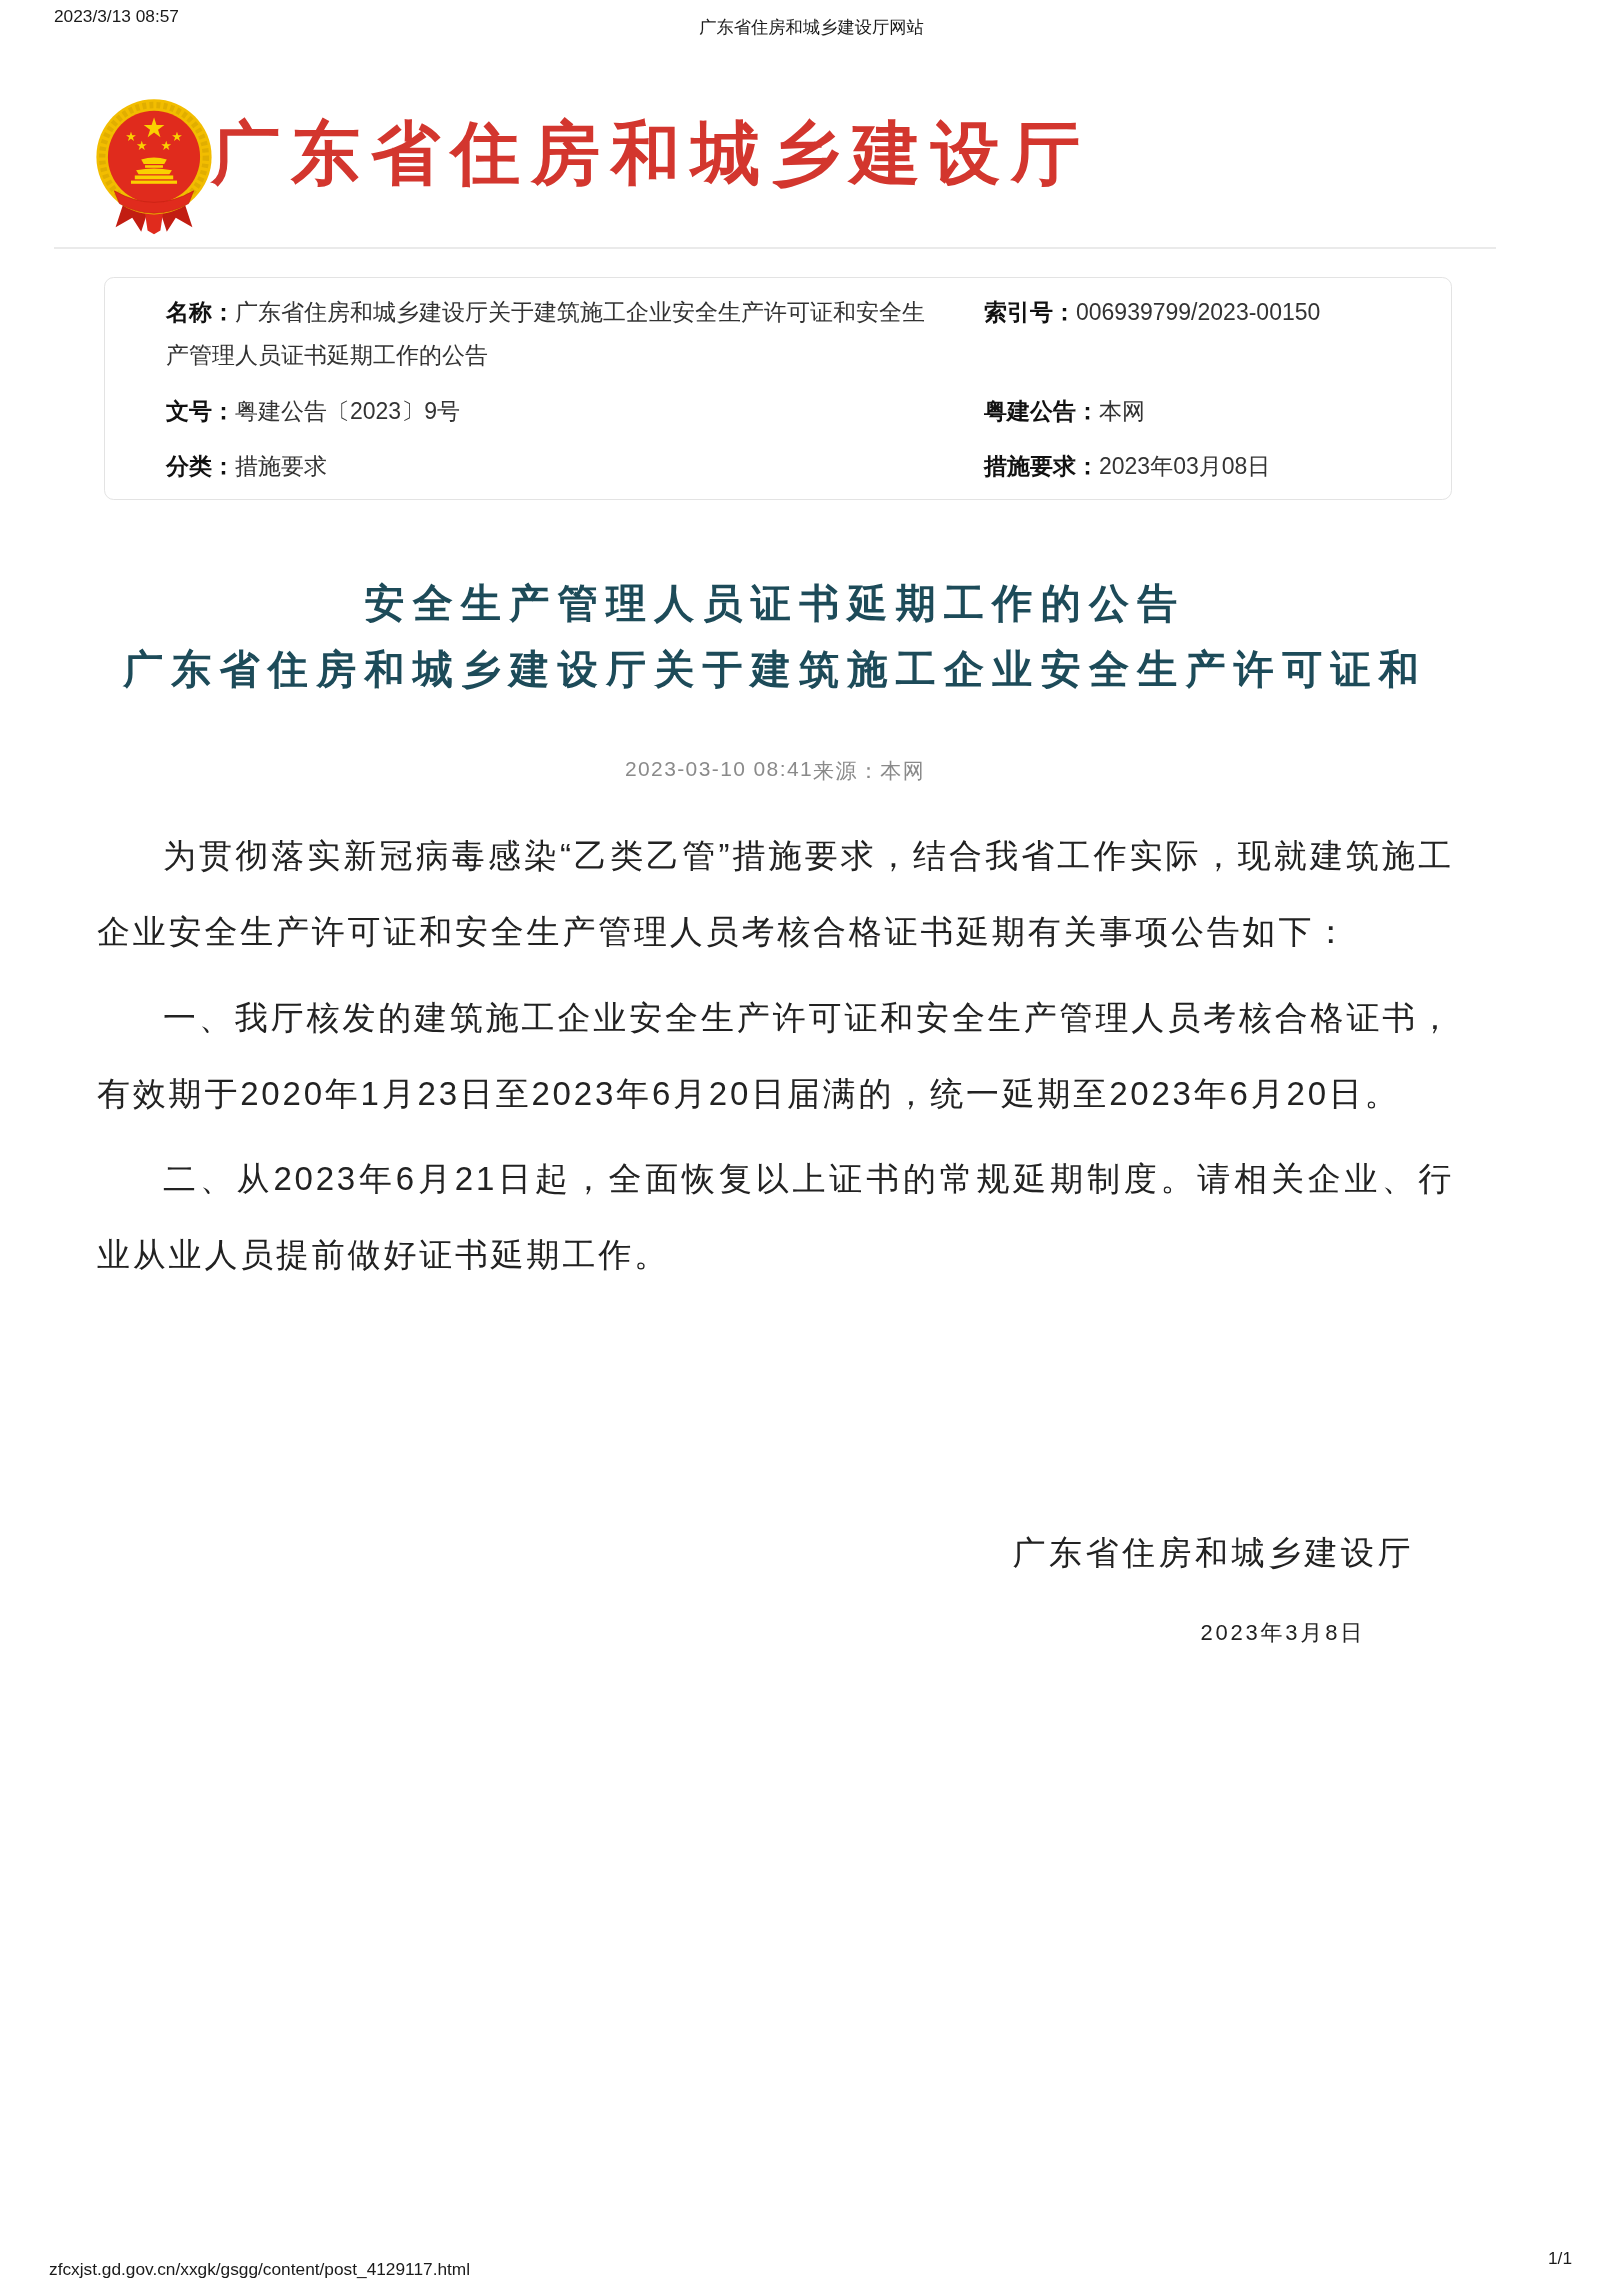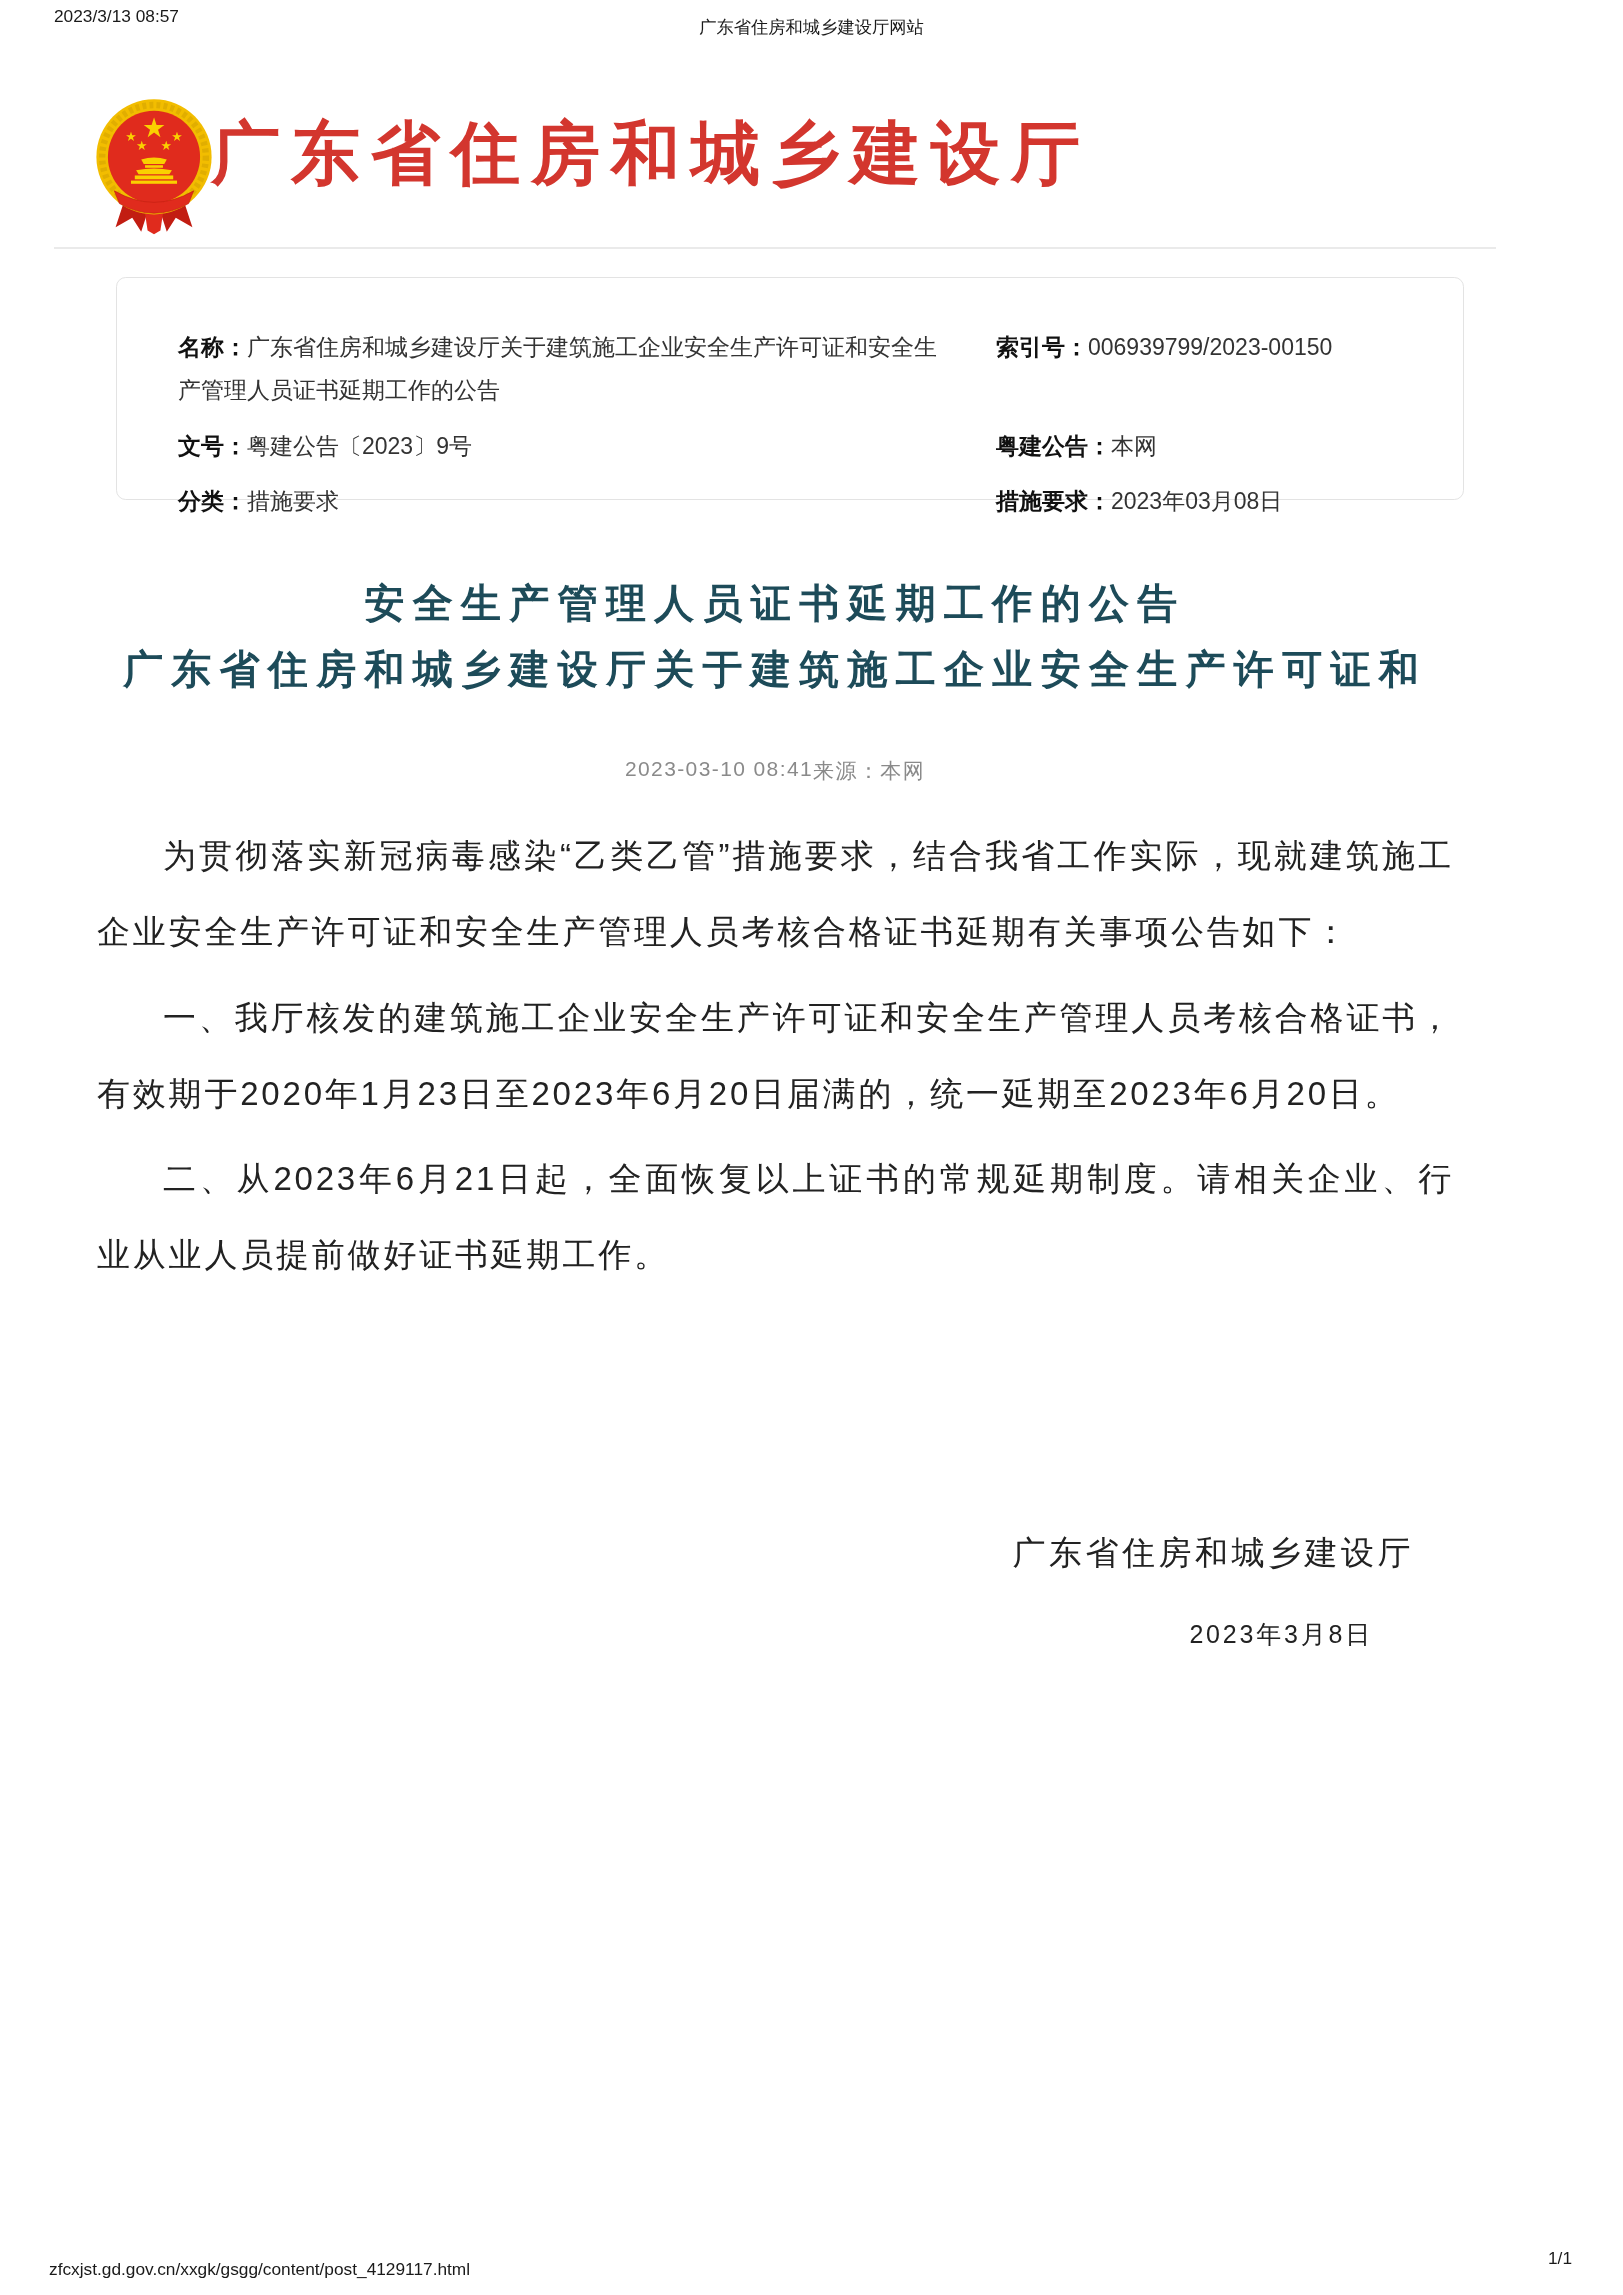--- a/index.html
+++ b/index.html
@@ -21,23 +21,23 @@
   .emblem{position:absolute;left:90px;top:96px;width:128px;height:141px;}
   .banner-title{
     position:absolute;left:211px;top:116px;
     font-size:69px;font-weight:bold;color:#d3362e;
     letter-spacing:11px;white-space:nowrap;line-height:76px;
   }
   .divider{position:absolute;left:54px;top:247px;width:1442px;height:0;border:none;border-top:2.1px solid #eaeaea;margin:0;}
 
   
   .info-box{
-    position:absolute;left:116px;top:277px;width:1348px;height:223px;
+    position:absolute;left:104px;top:277px;width:1348px;height:223px;
     box-sizing:border-box;border:1.4px solid #e3e3e3;border-radius:9.7px;
-    padding:48px 42px 0 61px;
+    padding:13px 42px 0 61px;
   }
   .info-grid{display:grid;grid-template-columns:818px auto;grid-row-gap:12.5px;}
   .info-cell{font-size:23px;line-height:43px;color:#333333;}
   .info-cell b{color:#111111;font-weight:bold;}
   .cell-name{max-width:763px;}
 
   
   .article-title{
     position:absolute;left:54px;top:570px;width:1442px;margin:0;
     text-align:center;font-size:40px;font-weight:bold;color:#1d4b59;
@@ -50,21 +50,21 @@
     font-size:21px;color:#8a8a8a;letter-spacing:1.4px;
   }
   .article-body{
     position:absolute;left:97px;top:818px;width:1357px;
     font-size:33px;color:#222222;line-height:76px;
     text-align:justify;letter-spacing:2.8px;
   }
   .article-body p{margin:0 0 9.7px 0;text-indent:2em;}
 
   .sig-org{position:absolute;right:209px;top:1531px;font-size:33px;color:#222222;letter-spacing:3.5px;}
-  .sig-date{position:absolute;right:250px;top:1618px;font-size:25px;color:#222222;letter-spacing:2.8px;}
+  .sig-date{position:absolute;right:258px;top:1618px;font-size:22px;color:#222222;letter-spacing:2.8px;}
 </style>
 </head>
 <body>
 
 <div class="page">
 
   <span class="ph-left">2023/3/13 08:57</span>
   <span class="ph-center">广东省住房和城乡建设厅网站</span>
 
   <svg class="emblem" viewBox="0 0 200 220" aria-hidden="true">

